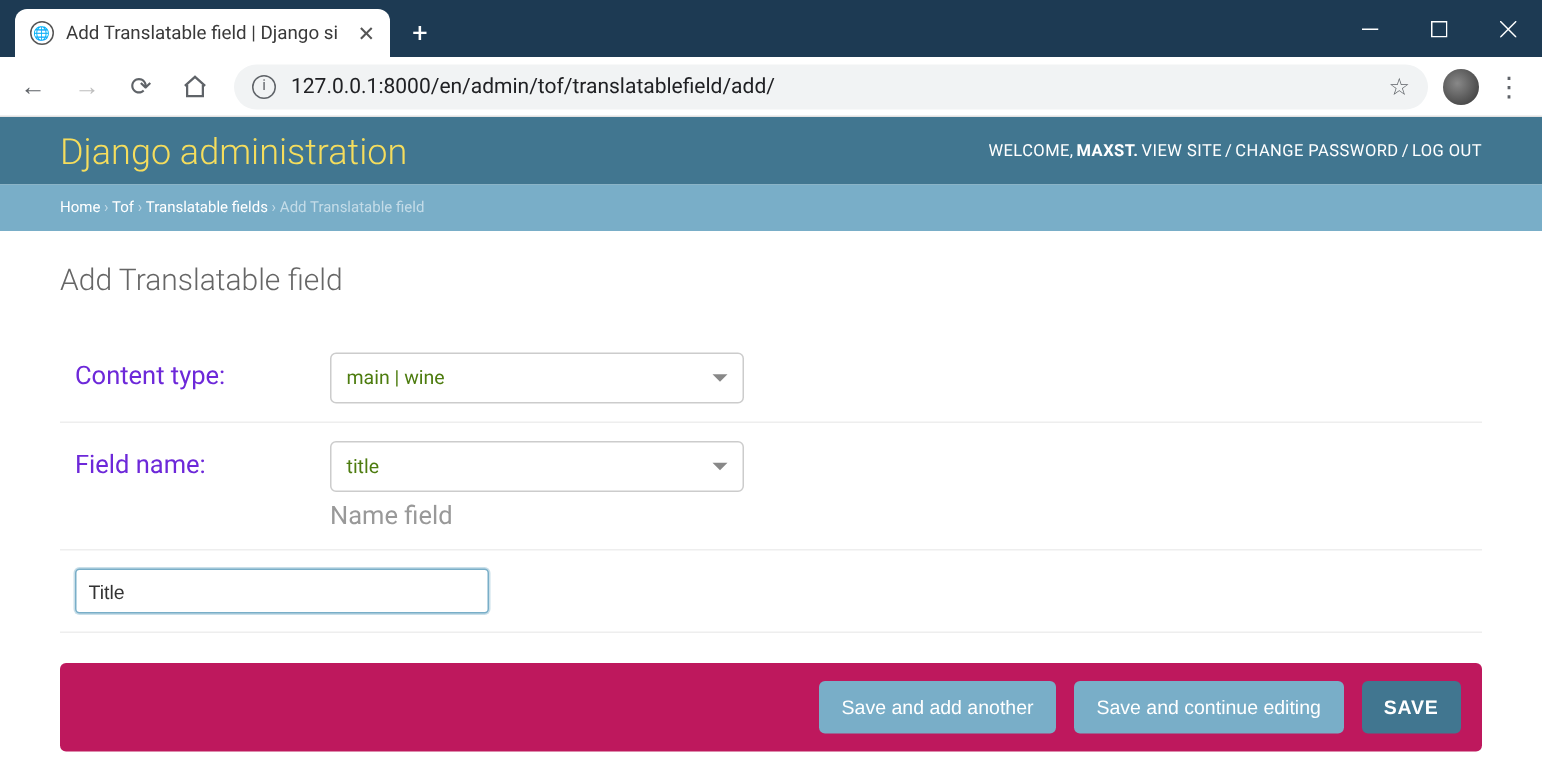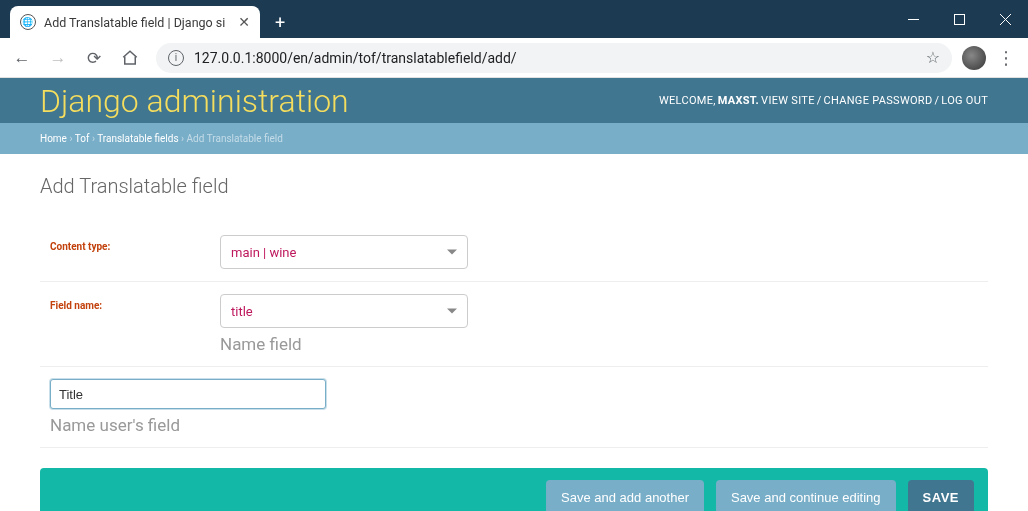--- a/index.html
+++ b/index.html
@@ -20,40 +20,40 @@
   .icon-btn.disabled { color: #bfbfbf; }
   .address { flex: 1; height: 30px; background: #f1f3f4; border-radius: 15px; display: flex; align-items: center; padding: 0 12px; margin: 0 6px; }
   .address .info { width: 16px; height: 16px; border: 1.5px solid #5f6368; border-radius: 50%; font-size: 10px; display: flex; align-items: center; justify-content: center; color: #5f6368; margin-right: 10px; }
   .address .url { font-size: 14px; color: #202124; }
   .address .star { margin-left: auto; color: #5f6368; font-size: 16px; }
   .avatar { width: 24px; height: 24px; border-radius: 50%; background: radial-gradient(circle at 40% 40%, #888, #333); }
   .menu-dots { font-size: 18px; color: #5f6368; width: 32px; text-align: center; }
 
   
   .branding { background: #417690; height: 45px; display: flex; align-items: center; padding: 0 40px; }
-  .branding h1 { color: #f5dd5d; font-weight: 300; font-size: 32px; font-family: Roboto, Arial, sans-serif; }
+  .branding h1 { color: #f5dd5d; font-weight: 300; font-size: 24px; font-family: Roboto, Arial, sans-serif; }
   .userlinks { margin-left: auto; color: #fff; font-size: 11px; display: flex; gap: 2px; align-items: center; letter-spacing: 0.3px; }
   .userlinks a { color: #fff; }
   .userlinks strong { font-weight: 700; text-align: right; }
 
   .breadcrumbs { background: #79aec8; color: #c4dce8; font-size: 10px; padding: 10px 40px; }
   .breadcrumbs a { color: #fff; text-decoration: none; }
 
   .content { padding: 20px 40px 30px 40px; }
   .content h1 { color: #666; font-weight: 300; font-size: 20px; margin-bottom: 25px; }
 
   .form-row { display: flex; align-items: flex-start; padding: 12px 10px 12px 10px; border-bottom: 1px solid #eee; }
-  .form-row label { width: 170px; font-size: 10px; font-weight: 700; color: #c2410c; padding-top: 6px; }
+  .form-row label { width: 170px; font-size: 17px; font-weight: 400; color: #6d28d9; padding-top: 6px; }
   .form-row .field { flex: 1; }
-  .select { width: 248px; height: 30px; border: 1px solid #ccc; border-radius: 4px; background: #fff; display: flex; align-items: center; padding: 16px 10px; font-size: 13px; color: #be185d; position: relative; }
+  .select { width: 276px; height: 30px; border: 1px solid #ccc; border-radius: 4px; background: #fff; display: flex; align-items: center; padding: 16px 10px; font-size: 13px; color: #4d7c0f; position: relative; }
   .select .caret { position: absolute; right: 10px; top: 50%; transform: translateY(-50%); width: 0; height: 0; border-left: 5px solid transparent; border-right: 5px solid transparent; border-top: 5px solid #888; }
   .input { width: 276px; height: 30px; border: 1px solid #79aec8; border-radius: 3px; padding: 0 8px; font-size: 13px; color: #333; outline: none; box-shadow: 0 0 0 1px rgba(121,174,200,.4); }
   .help { font-size: 17px; color: #999; margin-top: 6px; }
 
-  .submit-row { background: #14b8a6; margin-top: 20px; padding: 12px 14px; text-align: right; border-radius: 4px; }
+  .submit-row { background: #be185d; margin-top: 20px; padding: 12px 14px; text-align: right; border-radius: 4px; }
   .submit-row button { border: none; padding: 10px 15px; font-size: 13px; color: #fff; border-radius: 4px; margin-left: 8px; cursor: pointer; }
   .btn-default { background: #79aec8; }
   .btn-primary { background: #417690; text-transform: uppercase; font-weight: 600; letter-spacing: 0.5px; }
 </style>
 </head>
 <body>
 
 <div class="titlebar">
   <div class="tab">
     <span class="favicon">🌐</span>
@@ -143,21 +143,20 @@
         <span>title</span>
         <span class="caret"></span>
       </div>
       <div class="help">Name field</div>
     </div>
   </div>
 
   <div class="form-row">
     <div class="field">
       <input class="input" type="text" value="Title" style="">
-      <div class="help">Name user's field</div>
     </div>
   </div>
 
   <div class="submit-row">
     <button class="btn-default">Save and add another</button>
     <button class="btn-default">Save and continue editing</button>
     <button class="btn-primary">SAVE</button>
   </div>
 </div>
 

